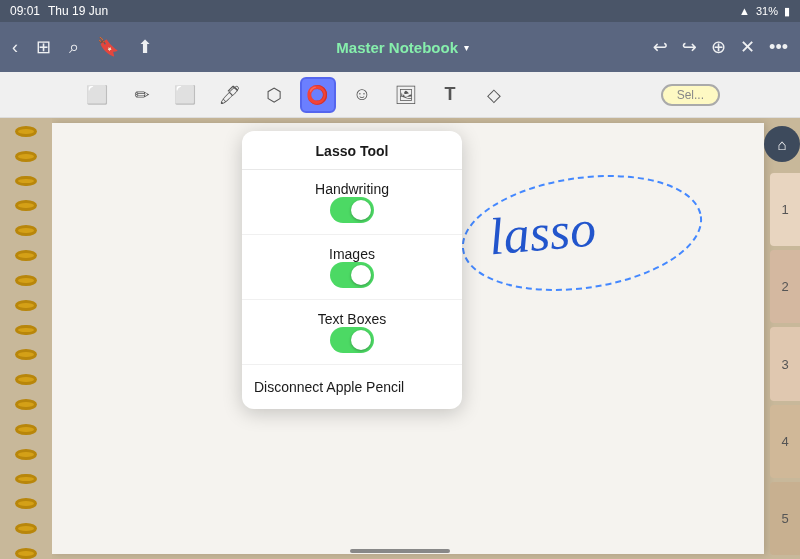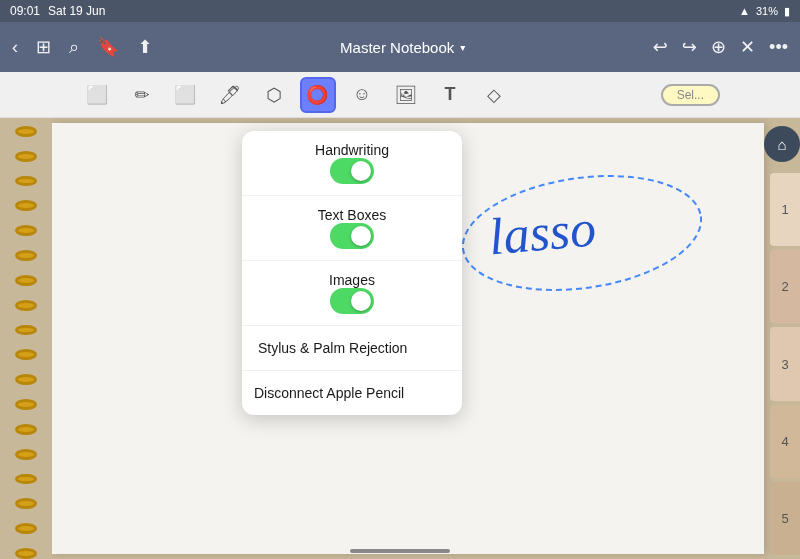--- a/index.html
+++ b/index.html
@@ -45,23 +45,23 @@
     .toolbar-left { display: flex; align-items: center; gap: 18px; }
     .toolbar-center { display: flex; align-items: center; gap: 4px; color: white; font-size: 15px; }
     .toolbar-right { display: flex; align-items: center; gap: 14px; }
     .toolbar-icon {
       color: white;
       font-size: 18px;
       cursor: pointer;
       opacity: 0.9;
     }
     .notebook-title {
-      color: #ffffff;
+      color: #86efac;
       font-size: 15px;
-      font-weight: 400;
+      font-weight: 700;
     }
     .dropdown-arrow { color: white; font-size: 10px; margin-left: 2px; }
 
     
     .drawing-toolbar {
       position: absolute;
       top: 72px; left: 0; right: 0;
       height: 46px;
       background: #f0f0f0;
       display: flex;
@@ -256,21 +256,21 @@
       font-size: 15px;
       z-index: 80;
     }
   </style>
 </head>
 <body>
 
 <div class="status-bar">
   <div class="status-left">
     <span>09:01</span>
-    <span>Sat 19 Jun</span>
+    <span>Thu 19 Jun</span>
   </div>
   <div class="status-right">
     <span>▲</span>
     <span>31%</span>
     <span>▮</span>
   </div>
 </div>
 
 <div class="toolbar">
   <div class="toolbar-left">
@@ -355,39 +355,37 @@
   <div class="page-area">
 
     <svg class="lasso-svg" viewBox="0 0 280 160">
 
       <ellipse cx="148" cy="90" rx="120" ry="55" fill="none" stroke="#4488ff" stroke-width="2" stroke-dasharray="6,4" transform="rotate(-8 148 90)"></ellipse>
 
       <text x="55" y="105" font-family="cursive, 'Brush Script MT', serif" font-size="52" fill="#2255cc" font-style="italic" transform="rotate(-5 130 90)">lasso</text>
     </svg>
 
     <div class="lasso-popup">
+      <div class="lasso-popup-title">Lasso Tool</div>
 
       <div class="lasso-item">
         <span class="lasso-item-label">Handwriting</span>
         <div class="toggle"></div>
       </div>
 
       <div class="lasso-item">
+        <span class="lasso-item-label">Images</span>
+        <div class="toggle"></div>
+      </div>
+
+      <div class="lasso-item">
         <span class="lasso-item-label">Text Boxes</span>
         <div class="toggle"></div>
       </div>
 
-      <div class="lasso-item">
-        <span class="lasso-item-label">Images</span>
-        <div class="toggle"></div>
-      </div>
-
-      <div class="lasso-item-plain">
-        <span class="lasso-item-label">Stylus &amp; Palm Rejection</span>
-      </div>
 
       <div class="lasso-item-plain" style="border-bottom:none;padding-left:12px;">
         <span class="lasso-item-label">Disconnect Apple Pencil</span>
       </div>
     </div>
 
   </div>
 
   <div class="right-home-btn">
     <span>⌂</span>

